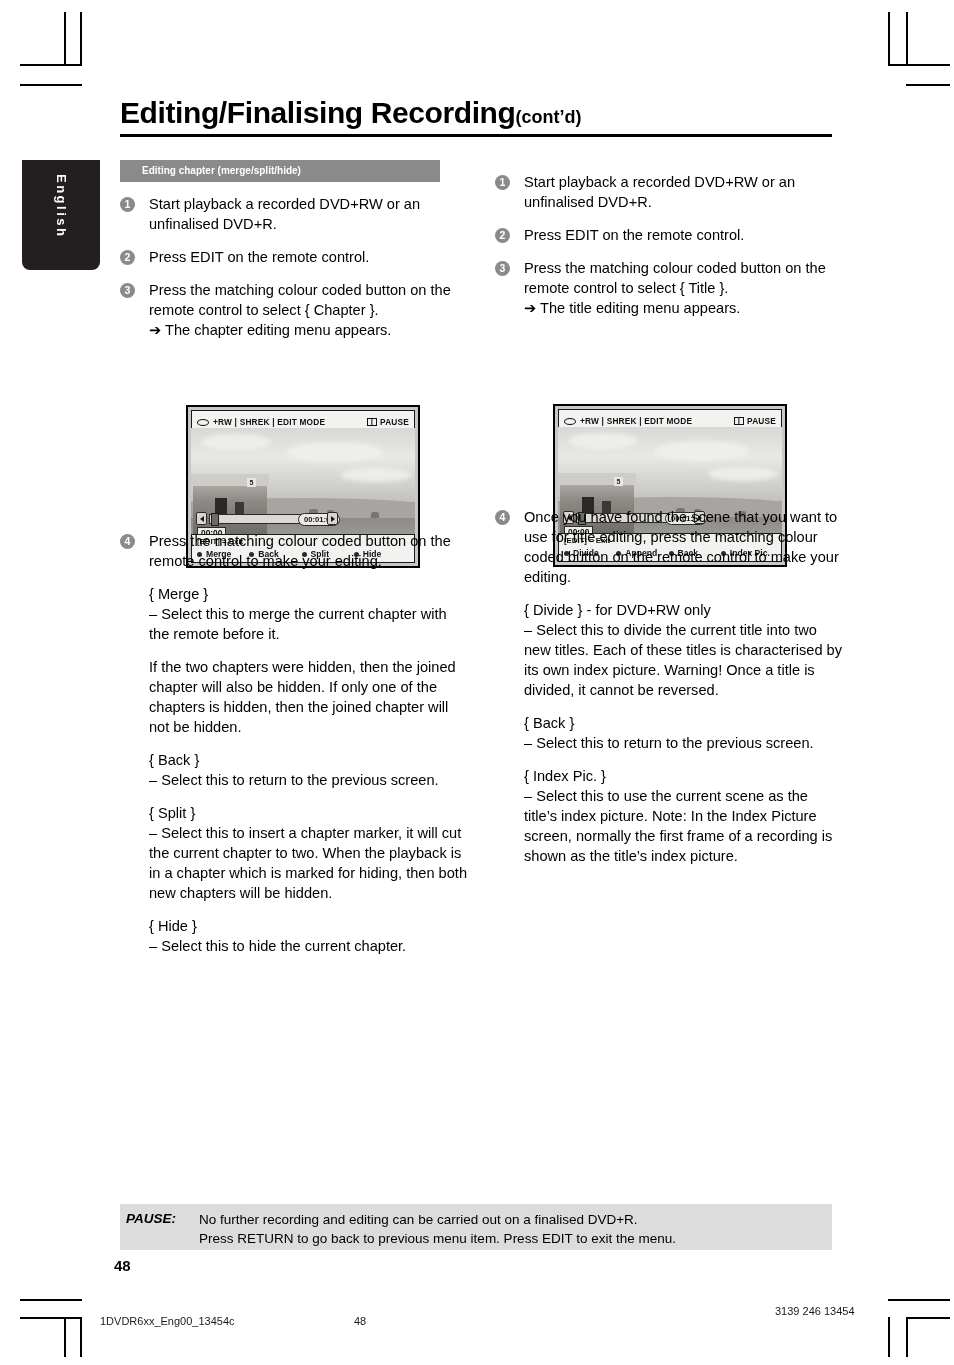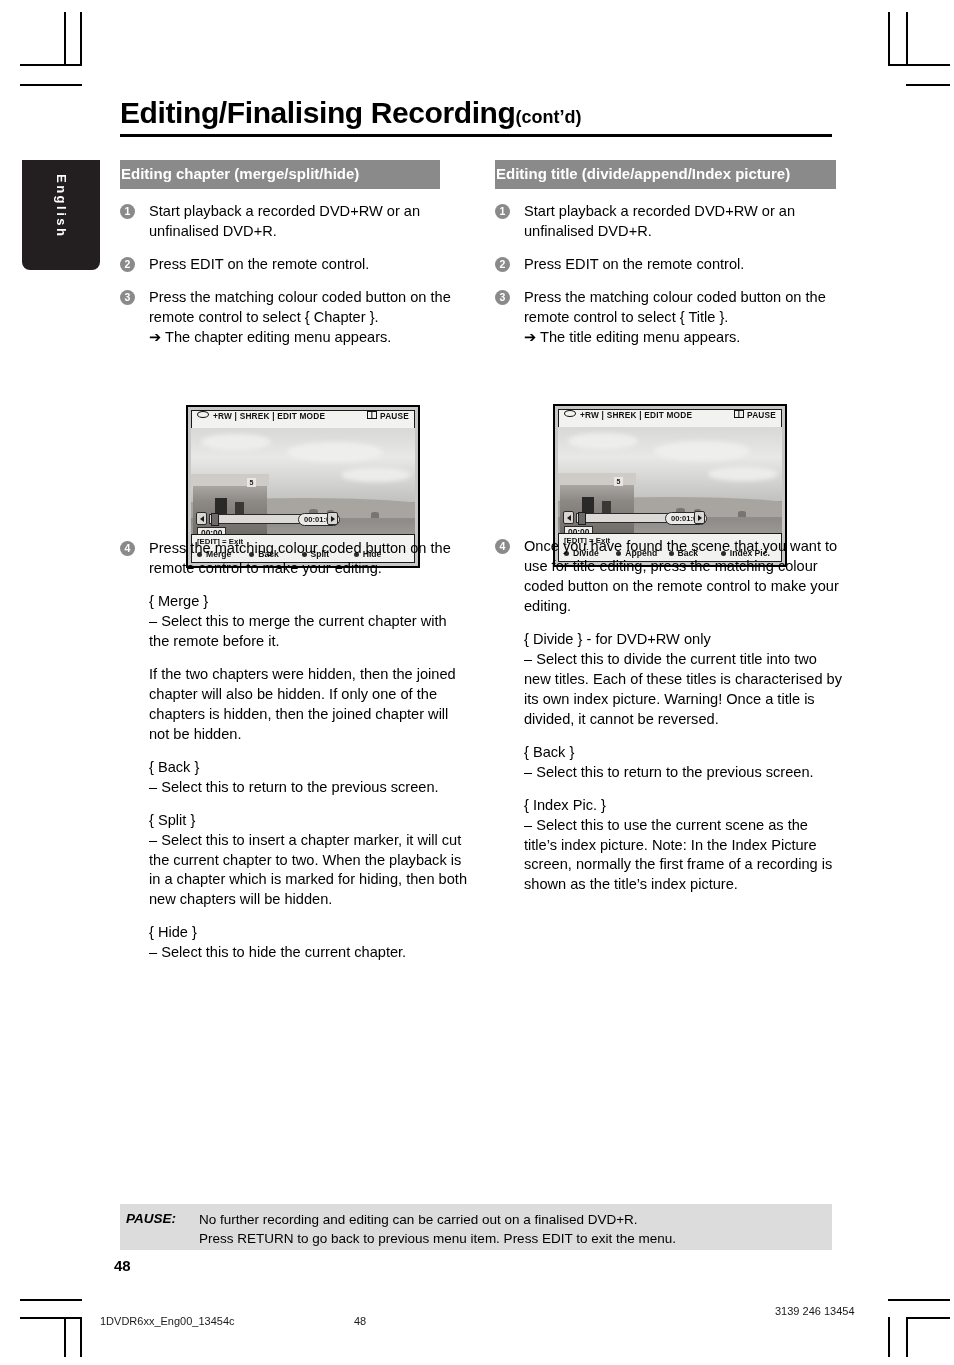--- a/index.html
+++ b/index.html
@@ -66,23 +66,23 @@
 
   
   .col { position: absolute; top: 160px; width: 348px; }
   #col-left  { left: 120px; }
   #col-right { left: 495px; }
 
   .sec-head {
     background: #8a8a8a;
     color: #ffffff;
     font-weight: bold;
-    font-size: 15px;
+    font-size: 10px;
     line-height: 1.32;
-    padding: 4px 8px 5px 1px;
+    padding: 4px 8px 5px 22px;
     display: block;
   }
   #col-left  .sec-head { width: 320px; }
   #col-right .sec-head { width: 341px; }
 
   
   .step {
     position: relative;
     padding-left: 29px;
     margin-top: 13px;
@@ -121,21 +121,21 @@
     font-family: "Liberation Sans", sans-serif;
   }
   #tv-left  { left: 66px; top: 245px; }
   #tv-right { left: 58px; top: 244px; }
 
   .tv-top {
     position: absolute; left: 3px; top: 3px; right: 3px;
     height: 24px;
     background: #f2f2f0;
     border: 1px solid #1a1a1a;
-    display: flex; 
+    display: flex; align-items: center;
     padding: 0 5px;
     font-size: 8.3px;
     font-weight: bold;
     color: #111;
     letter-spacing: 0.2px;
   }
   .disc-ico {
     width: 12px; height: 7px;
     border: 1.4px solid #111;
     border-radius: 50%;
@@ -440,21 +440,20 @@
   </div>
 
   <div class="para">
     <span>{ </span><span class="b">Hide</span><span> }</span><br>
     <span>–  Select this to hide the current chapter.</span>
   </div>
 </div>
 
 <div class="col" id="col-right">
 
-  <div class="sec-head">Editing title (divide/append/Index picture)</div>
 
   <div class="step">
     <span class="num">1</span>
     <span>Start playback a recorded DVD+RW or an unfinalised DVD+R.</span>
   </div>
 
   <div class="step">
     <span class="num">2</span>
     <span>Press </span><span class="b">EDIT</span><span> on the remote control.</span>
   </div>

